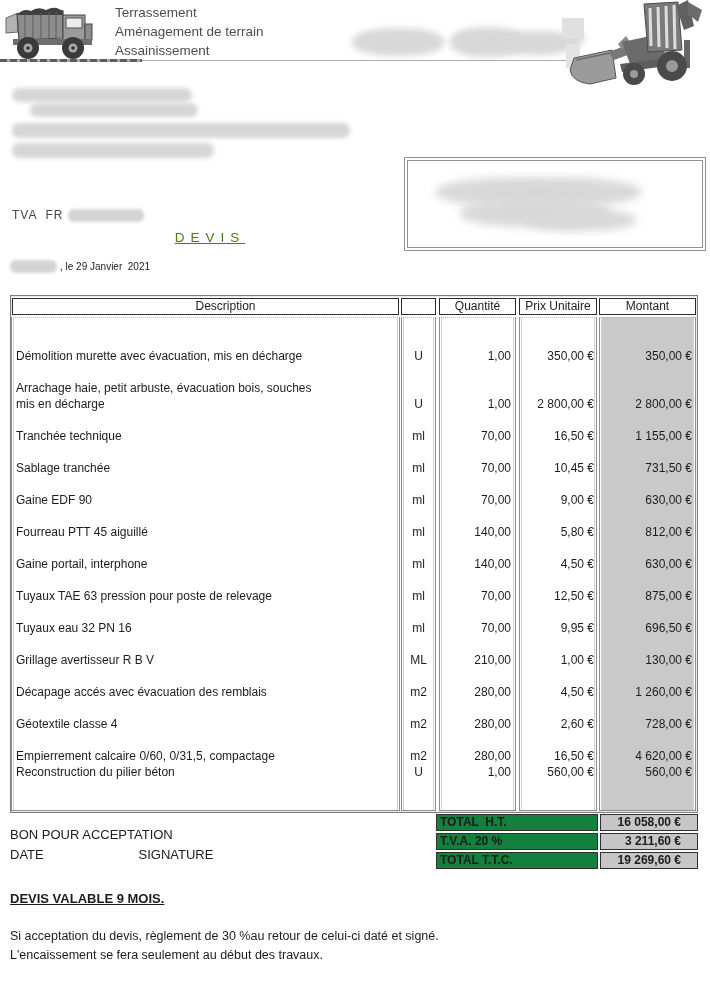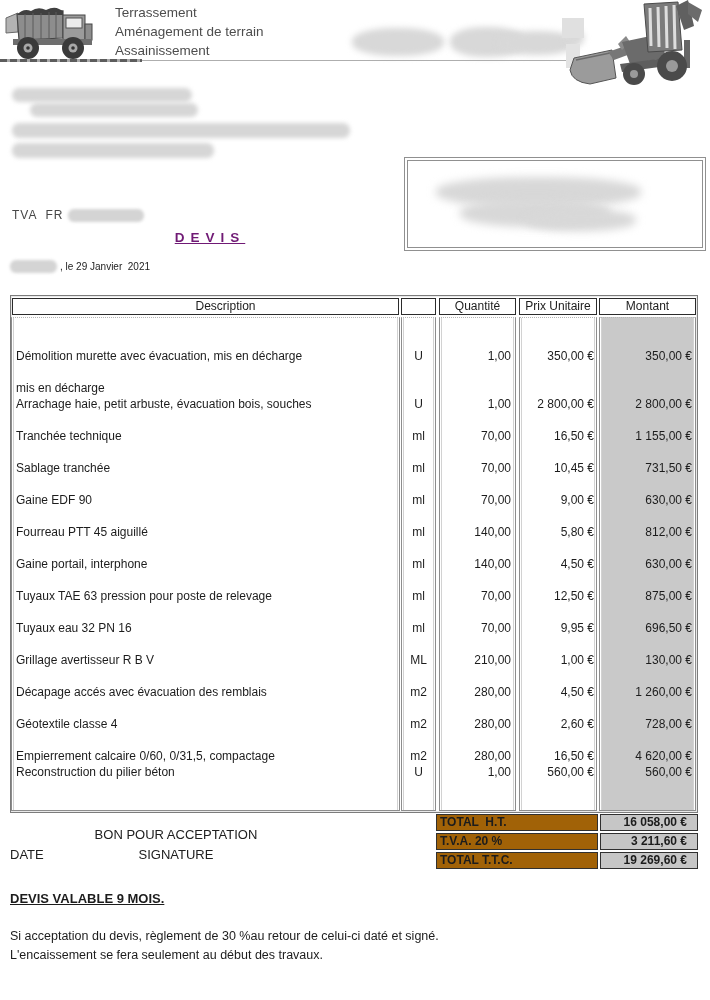--- a/index.html
+++ b/index.html
@@ -19,21 +19,21 @@
   .inlinebar{display:inline-block;background:#d4d4d4;border-radius:6px;filter:blur(1.5px);vertical-align:middle;}
 
   .tva-line{position:absolute;left:12px;top:208px;display:flex;align-items:center;gap:5px;
             font-size:12px;color:#474747;letter-spacing:1px;}
 
   .recipient-box{position:absolute;left:404px;top:157px;width:294px;height:86px;
                  border:4px double #909090;background:#fff;}
   .recipient-box .blob{filter:blur(4px);}
 
   .title-wrap{position:absolute;left:0;top:228px;width:420px;text-align:center;}
-  .title-wrap span{font-weight:bold;font-size:13.5px;letter-spacing:6px;text-decoration:underline;color:#701a75;}
+  .title-wrap span{font-weight:normal;font-size:13.5px;letter-spacing:6px;text-decoration:underline;color:#4d7c0f;}
 
   .date-line{position:absolute;left:10px;top:260px;display:flex;align-items:center;gap:3px;
              font-size:10px;white-space:pre;}
 
   
   .dtable{position:absolute;left:10px;top:295px;width:688px;height:518px;
           border:1px solid #7c7c7c;box-shadow:inset 0 0 0 1px #e9e9e9;box-sizing:border-box;}
   .hb{position:absolute;top:2px;height:17px;border:1px solid #2b2b2b;box-sizing:border-box;
       font-size:12px;line-height:15px;text-align:center;background:#fff;}
   .hb-desc{left:1px;width:387px;padding-left:40px;}
@@ -61,29 +61,29 @@
   .f-unit{left:390px;width:35px;text-align:center;}
   .f-qty{left:428px;width:72px;text-align:right;}
   .f-price{left:508px;width:75px;text-align:right;}
   .f-amt{left:588px;width:93px;text-align:right;}
   .two .f-desc{height:32px;}
   .dl{display:block;position:static !important;}
 
   
   .trow{position:absolute;left:10px;width:688px;height:18px;}
   .t0{top:814px;} .t1{top:833px;} .t2{top:852px;}
-  .tlabel{position:absolute;left:426px;width:162px;height:17px;background:#a16207;
+  .tlabel{position:absolute;left:426px;width:162px;height:17px;background:#15803d;
           border:1px solid #303030;box-sizing:border-box;font-weight:bold;font-size:12px;
           line-height:15px;padding-left:3px;white-space:pre;}
   .tvalue{position:absolute;left:590px;width:98px;height:17px;background:#c6c6c6;
           border:1px solid #303030;box-sizing:border-box;font-weight:bold;font-size:12px;
-          line-height:15px;text-align:right;padding-right:10px;}
+          line-height:15px;text-align:right;padding-right:16px;}
 
   .acceptance{position:absolute;left:10px;top:827px;width:332px;font-size:13px;color:#202020;}
-  .acc-line1{text-align:center;}
+  .acc-line1{}
   .acc-line2{position:relative;margin-top:5px;height:15px;}
   .acc-date{position:absolute;left:0;top:0;}
   .acc-sig{text-align:center;}
 
   .validity{position:absolute;left:10px;top:891px;font-size:13px;font-weight:bold;text-decoration:underline;}
   .terms{position:absolute;left:10px;top:927px;font-size:12.5px;line-height:18.5px;}
   .foot-rule{position:absolute;left:8px;top:976px;width:694px;height:2px;background:#3f3f3f;}
   .footer-line{position:absolute;left:10px;top:981px;display:flex;align-items:center;gap:8px;
                font-size:11.5px;white-space:pre;color:#222;}
 </style>
@@ -189,22 +189,22 @@
         <div class="item">
           <span class="f-desc">Démolition murette avec évacuation, mis en décharge</span>
           <span class="f-unit">U</span>
           <span class="f-qty">1,00</span>
           <span class="f-price">350,00 €</span>
           <span class="f-amt">350,00 €</span>
         </div>
 
         <div class="item two">
           <span class="f-desc">
+              <span class="dl">Arrachage haie, petit arbuste, évacuation bois, souches</span>
               <span class="dl">mis en décharge</span>
-              <span class="dl">Arrachage haie, petit arbuste, évacuation bois, souches</span>
             </span>
           <span class="f-unit">U</span>
           <span class="f-qty">1,00</span>
           <span class="f-price">2 800,00 €</span>
           <span class="f-amt">2 800,00 €</span>
         </div>
 
         <div class="item">
           <span class="f-desc">Tranchée technique</span>
           <span class="f-unit">ml</span>

